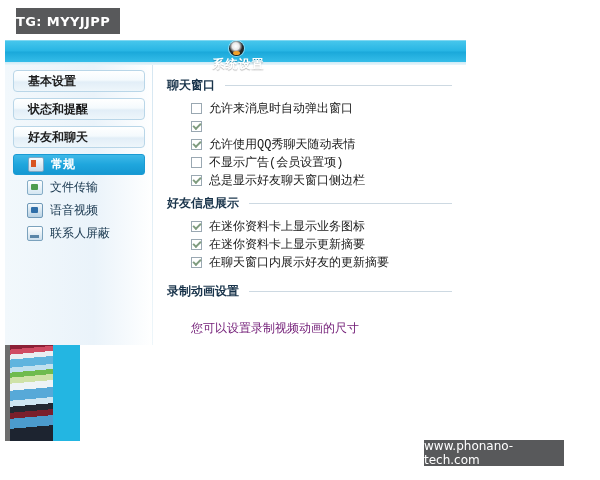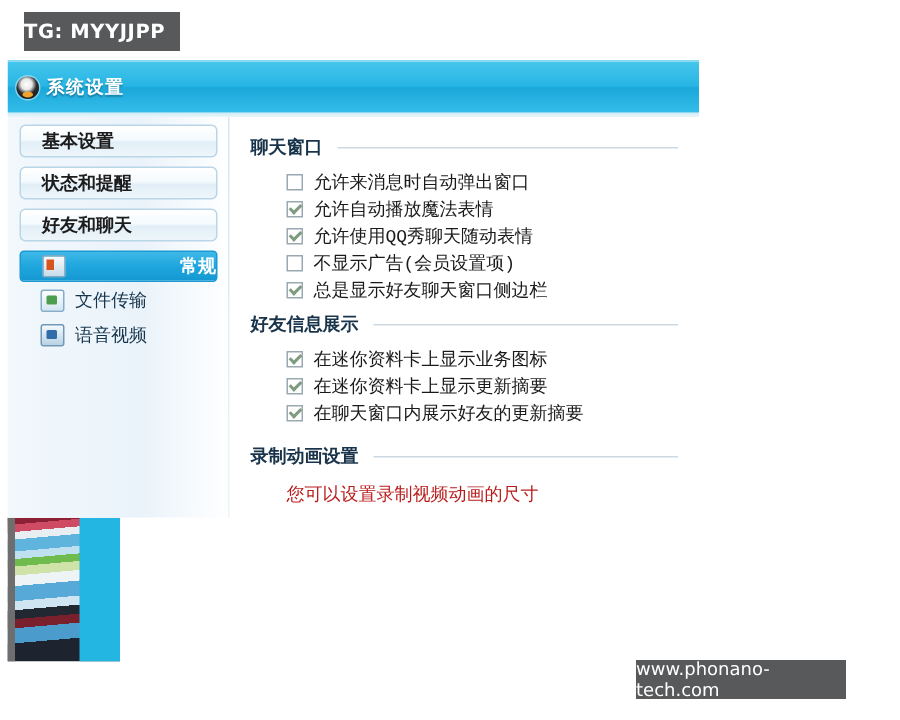--- a/index.html
+++ b/index.html
@@ -100,27 +100,28 @@
     width: 461px;
     height: 305px;
     background: #ffffff;
     overflow: hidden;
     box-sizing: border-box;
   }
 
   
   .titlebar {
     position: relative;
-    height: 35px;
+    height: 22px;
     background: linear-gradient(to bottom, #46c6ec 0%, #27b5e4 48%, #1aa8da 52%, #35bde9 100%);
     display: flex;
     align-items: center;
     padding-left: 6px;
     box-sizing: border-box;
     border-top: 1px solid #7fd8f2;
+    flex-direction: column;
   }
   .titlebar-icon {
     width: 15px;
     height: 15px;
     border-radius: 50%;
     background: radial-gradient(circle at 45% 35%, #ffffff 0%, #e8e8e8 28%, #2b2b2b 52%, #111 100%);
     position: relative;
     flex: 0 0 auto;
     margin-right: 5px;
     box-shadow: 0 0 0 1px rgba(255,255,255,0.45);
@@ -199,21 +200,20 @@
     color: #16354d;
     border-radius: 3px;
     cursor: pointer;
   }
   .nav-sub.selected {
     background: linear-gradient(to bottom, #3fb9e8 0%, #1fa6dd 50%, #1598d2 100%);
     color: #ffffff;
     font-weight: bold;
     border: 1px solid #1a9ad3;
     margin-top: 1px;
-    justify-content: space-between;
   }
   .nav-sub .sub-icon {
     width: 14px;
     height: 13px;
     flex: 0 0 auto;
     margin-right: 7px;
     border-radius: 2px;
     position: relative;
   }
   .ic-general {
@@ -323,23 +323,23 @@
     transform: rotate(-45deg);
   }
   .check-label {
     font-size: 12px;
     color: #1a1a1a;
     white-space: nowrap;
   }
 
   .section-note {
     font-size: 12px;
-    color: #b91c1c;
+    color: #701a75;
     margin-left: 24px;
-    margin-top: 8px;
+    margin-top: 20px;
     white-space: nowrap;
   }
   .section-recording {
     margin-top: 12px;
   }
 </style>
 </head>
 <body>
 
 <div class="tg-badge">
@@ -379,38 +379,41 @@
         <span>常规</span>
       </div>
       <div class="nav-sub">
         <span class="sub-icon ic-file"></span>
         <span>文件传输</span>
       </div>
       <div class="nav-sub">
         <span class="sub-icon ic-voice"></span>
         <span>语音视频</span>
       </div>
+      <div class="nav-sub">
+        <span class="sub-icon ic-block"></span>
+        <span>联系人屏蔽</span>
+      </div>
 
     </div>
 
     <div class="content">
 
       <div class="section">
         <div class="section-head">
           <span class="section-title">聊天窗口</span>
           <span class="section-rule"></span>
         </div>
 
         <div class="check-row">
           <span class="checkbox"></span>
           <span class="check-label">允许来消息时自动弹出窗口</span>
         </div>
         <div class="check-row">
           <span class="checkbox checked"></span>
-          <span class="check-label">允许自动播放魔法表情</span>
         </div>
         <div class="check-row">
           <span class="checkbox checked"></span>
           <span class="check-label">允许使用QQ秀聊天随动表情</span>
         </div>
         <div class="check-row">
           <span class="checkbox"></span>
           <span class="check-label">不显示广告(会员设置项)</span>
         </div>
         <div class="check-row">

